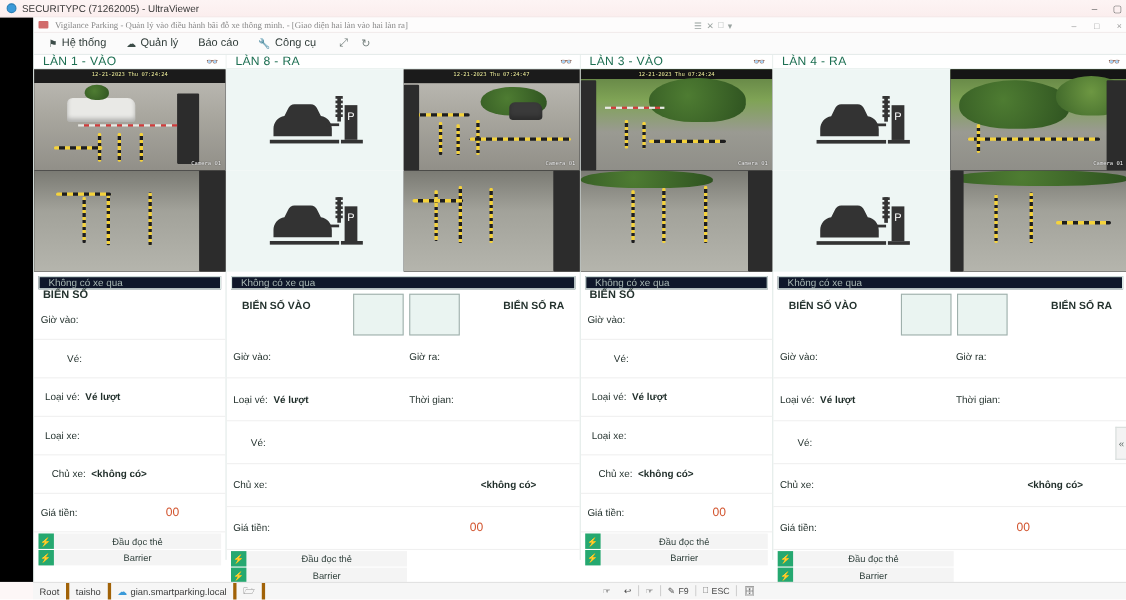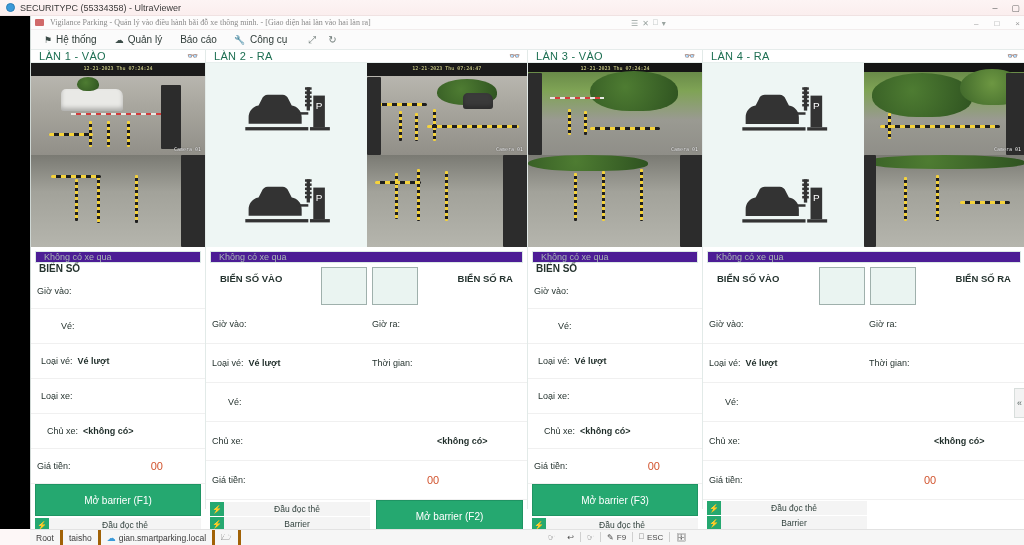--- a/index.html
+++ b/index.html
@@ -162,21 +162,21 @@
   .cabin {
     position: absolute; background: #2c2c2c; border-radius: 1px;
   }
 
   
   .ph-svg { width: 62%; }
 
   
   .msgbar {
     margin: 4px 4px 0 4px; height: 28px;
-    background: #4c1d95; border: 1px solid #dbe9e5;
+    background: #0f172a; border: 1px solid #dbe9e5;
     display: flex; align-items: center; padding: 0 8px;
     font-size: 9px; color: #a9b8b4;
   }
   .plate-row-in {
     height: 28px; display: flex; align-items: center; padding-left: 8px;
     font-size: 10px; font-weight: bold; color: #25332f;
   }
   .plate-strip {
     height: 18px; background: #f1f1f1; margin: 0 0 0 0;
   }
@@ -277,21 +277,21 @@
   }
   .uv-tb-sep { width: 1px; height: 10px; background: #d0d0d0; }
 </style>
 </head>
 <body>
 
 <div id="root">
 
   <div class="uv-titlebar">
     <div class="uv-logo"></div>
-    <div class="uv-title">SECURITYPC (55334358) - UltraViewer</div>
+    <div class="uv-title">SECURITYPC (71262005) - UltraViewer</div>
     <div class="uv-winbtns">
       <span>–</span>
       <span>▢</span>
     </div>
   </div>
 
   <div class="black-strip"></div>
 
   <div class="app">
 
@@ -386,35 +386,34 @@
           <div class="frow r-chuxe">
             <span class="lab">Chủ xe:</span>
             <span class="val">&lt;không có&gt;</span>
           </div>
           <div class="frow r-gia">
             <span class="lab">Giá tiền:</span>
             <span class="val money">00</span>
           </div>
         </div>
         <div class="in-actions">
-          <div class="btn-green">Mở barrier (F1)</div>
           <div class="sub-row">
             <span class="sub-chip">⚡</span>
             <span class="sub-lbl">Đầu đọc thẻ</span>
           </div>
           <div class="sub-row">
             <span class="sub-chip">⚡</span>
             <span class="sub-lbl">Barrier</span>
           </div>
         </div>
       </div>
 
       <div class="lane w-out">
         <div class="lane-header">
-          <span class="lane-title">LÀN 2 - RA</span>
+          <span class="lane-title">LÀN 8 - RA</span>
           <span class="binoc-icon">👓</span>
         </div>
         <div class="cams dual">
           <div class="cam cam-ph" style="width:161px;height:92px;">
             <svg class="ph-svg" viewBox="0 0 120 72">
               <g fill="#333">
                 <path d="M14 46c0-7 5-13 12-14l4-8c1-3 4-5 7-5h18c3 0 6 2 7 5l4 8c7 1 12 7 12 14v8H14z"></path>
                 <rect x="10" y="58" width="76" height="4"></rect>
                 <rect x="92" y="20" width="14" height="38"></rect>
                 <rect x="88" y="58" width="24" height="4"></rect>
@@ -538,23 +537,20 @@
           <div class="out-left">
             <div class="sub-row">
               <span class="sub-chip">⚡</span>
               <span class="sub-lbl">Đầu đọc thẻ</span>
             </div>
             <div class="sub-row">
               <span class="sub-chip">⚡</span>
               <span class="sub-lbl">Barrier</span>
             </div>
           </div>
-          <div class="out-right">
-            <div class="btn-green">Mở barrier (F2)</div>
-          </div>
         </div>
       </div>
 
       <div class="lane w-in">
         <div class="lane-header">
           <span class="lane-title">LÀN 3 - VÀO</span>
           <span class="binoc-icon">👓</span>
         </div>
         <div class="cams">
           <div class="cam" style="height:92px;">
@@ -602,21 +598,20 @@
           <div class="frow r-chuxe">
             <span class="lab">Chủ xe:</span>
             <span class="val">&lt;không có&gt;</span>
           </div>
           <div class="frow r-gia">
             <span class="lab">Giá tiền:</span>
             <span class="val money">00</span>
           </div>
         </div>
         <div class="in-actions">
-          <div class="btn-green">Mở barrier (F3)</div>
           <div class="sub-row">
             <span class="sub-chip">⚡</span>
             <span class="sub-lbl">Đầu đọc thẻ</span>
           </div>
           <div class="sub-row">
             <span class="sub-chip">⚡</span>
             <span class="sub-lbl">Barrier</span>
           </div>
         </div>
       </div>

